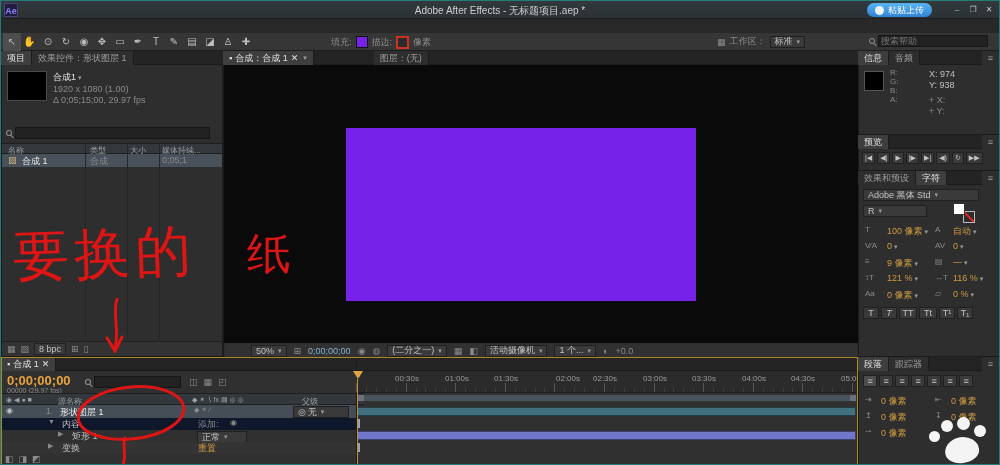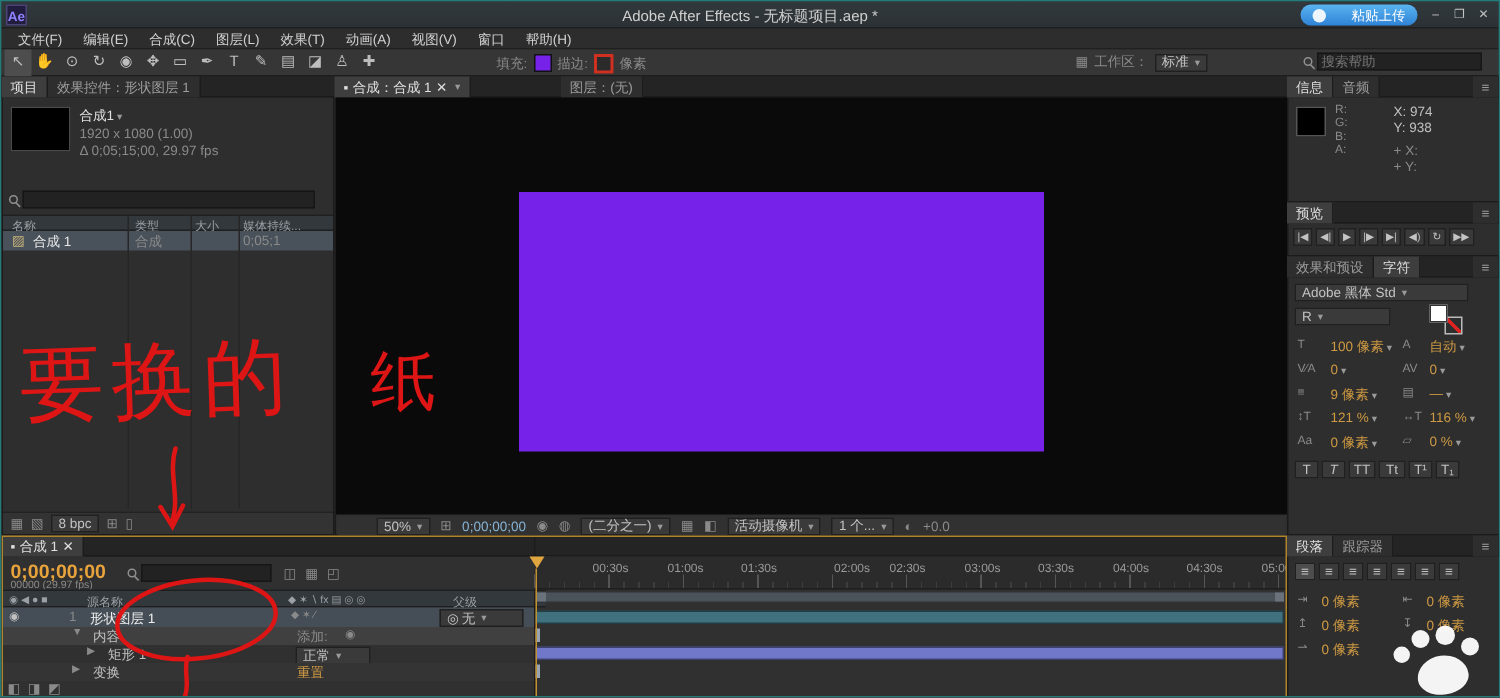--- a/index.html
+++ b/index.html
@@ -6,21 +6,21 @@
 body{font-family:"Liberation Sans","DejaVu Sans",sans-serif;background:#777;margin:0}
 #app{position:relative;width:1000px;height:465px;background:#282828;overflow:hidden;border:1px solid #257a7a;color:#c0c0c0;font-size:10px}
 .p{position:absolute}
 .dim{color:#8a8a8a}
 .val{color:#cf9a43}
 .cv::after{content:"▾";font-size:7px;color:#9a9a9a;margin-left:2px}
 
 #titlebar{left:0;top:0;width:998px;height:18px;background:linear-gradient(#32393c,#2b3134);border-bottom:1px solid #1e1e1e}
 #ae-icon{left:3px;top:2px;width:14px;height:14px;background:#221d3f;color:#8f84ff;font-size:9px;font-weight:bold;text-align:center;line-height:14px;border:1px solid #4a4476}
 #win-title{left:0;top:3px;width:100%;text-align:center;font-size:10px;color:#cfcfcf}
-#upload-btn{left:866px;top:2px;height:14px;border-radius:8px;background:linear-gradient(#5ab4f0,#2f83d6);color:#fff;font-size:9px;display:flex;align-items:center;gap:17px;padding:0 8px}
+#upload-btn{left:866px;top:2px;height:14px;border-radius:8px;background:linear-gradient(#5ab4f0,#2f83d6);color:#fff;font-size:9px;display:flex;align-items:center;gap:4px;padding:0 8px}
 #upload-ic{width:9px;height:9px;border-radius:50%;background:#fff;opacity:.9}
 #winbtns{right:2px;top:2px;display:flex}
 .winbtn{width:16px;height:14px;text-align:center;line-height:14px;font-size:8px;color:#c5c5c5}
 
 #menubar{left:0;top:18px;width:998px;height:14px;background:#2d2d2d;border-bottom:1px solid #202020;display:flex;align-items:center;padding-left:4px}
 .menu-item{padding:0 7px;font-size:9px;color:#d2d2d2;line-height:14px}
 #toolbar{left:0;top:32px;width:998px;height:18px;background:#363636;border-bottom:1px solid #1d1d1d}
 #tools{left:2px;top:0;display:flex}
 .tool{width:18px;height:18px;text-align:center;line-height:18px;font-size:10px;color:#bdbdbd}
 .tool.on{background:#4d4d4d}
@@ -72,31 +72,20 @@
       <span id="upload-ic"></span>
       <span>粘贴上传</span>
     </div>
     <div id="winbtns" class="p">
       <span class="winbtn">–</span>
       <span class="winbtn">❐</span>
       <span class="winbtn">✕</span>
     </div>
   </div>
 
-  <div id="menubar" class="p">
-    <span class="menu-item">文件(F)</span>
-    <span class="menu-item">编辑(E)</span>
-    <span class="menu-item">合成(C)</span>
-    <span class="menu-item">图层(L)</span>
-    <span class="menu-item">效果(T)</span>
-    <span class="menu-item">动画(A)</span>
-    <span class="menu-item">视图(V)</span>
-    <span class="menu-item">窗口</span>
-    <span class="menu-item">帮助(H)</span>
-  </div>
 
   <div id="toolbar" class="p">
     <div id="tools" class="p">
       <span class="tool on">↖</span>
       <span class="tool">✋</span>
       <span class="tool">⊙</span>
       <span class="tool">↻</span>
       <span class="tool">◉</span>
       <span class="tool">✥</span>
       <span class="tool">▭</span>
@@ -367,21 +356,21 @@
     <span class="p txt" style="left:4px;top:1px;font-size:8px">◉</span>
     <span class="p txt dim" style="left:44px;top:1px">1</span>
     <span class="p txt" style="left:58px;top:1px;color:#efefef">形状图层 1</span>
     <span class="p txt dim" style="left:192px;top:1px;font-size:7px">◆ ✶ ∕</span>
   </div>
   <span class="p chip cv" style="left:292px;top:405px;width:56px">
     <span>◎</span>
     <span>无</span>
   </span>
 
-  <div class="p" style="left:1px;top:417px;width:354px;height:12px;background:#404040">
+  <div class="p" style="left:1px;top:417px;width:354px;height:12px;background:#0f172a">
     <span class="p txt dim" style="left:46px;top:0;font-size:7px">▼</span>
     <span class="p txt" style="left:60px;top:0">内容</span>
     <span class="p txt dim" style="left:196px;top:0">添加:</span>
     <span class="p txt dim" style="left:228px;top:0;font-size:8px">◉</span>
   </div>
 
   <div class="p" style="left:1px;top:429px;width:354px;height:12px;background:#303030">
     <span class="p txt dim" style="left:56px;top:0;font-size:7px">▶</span>
     <span class="p txt" style="left:70px;top:0">矩形 1</span>
   </div>

